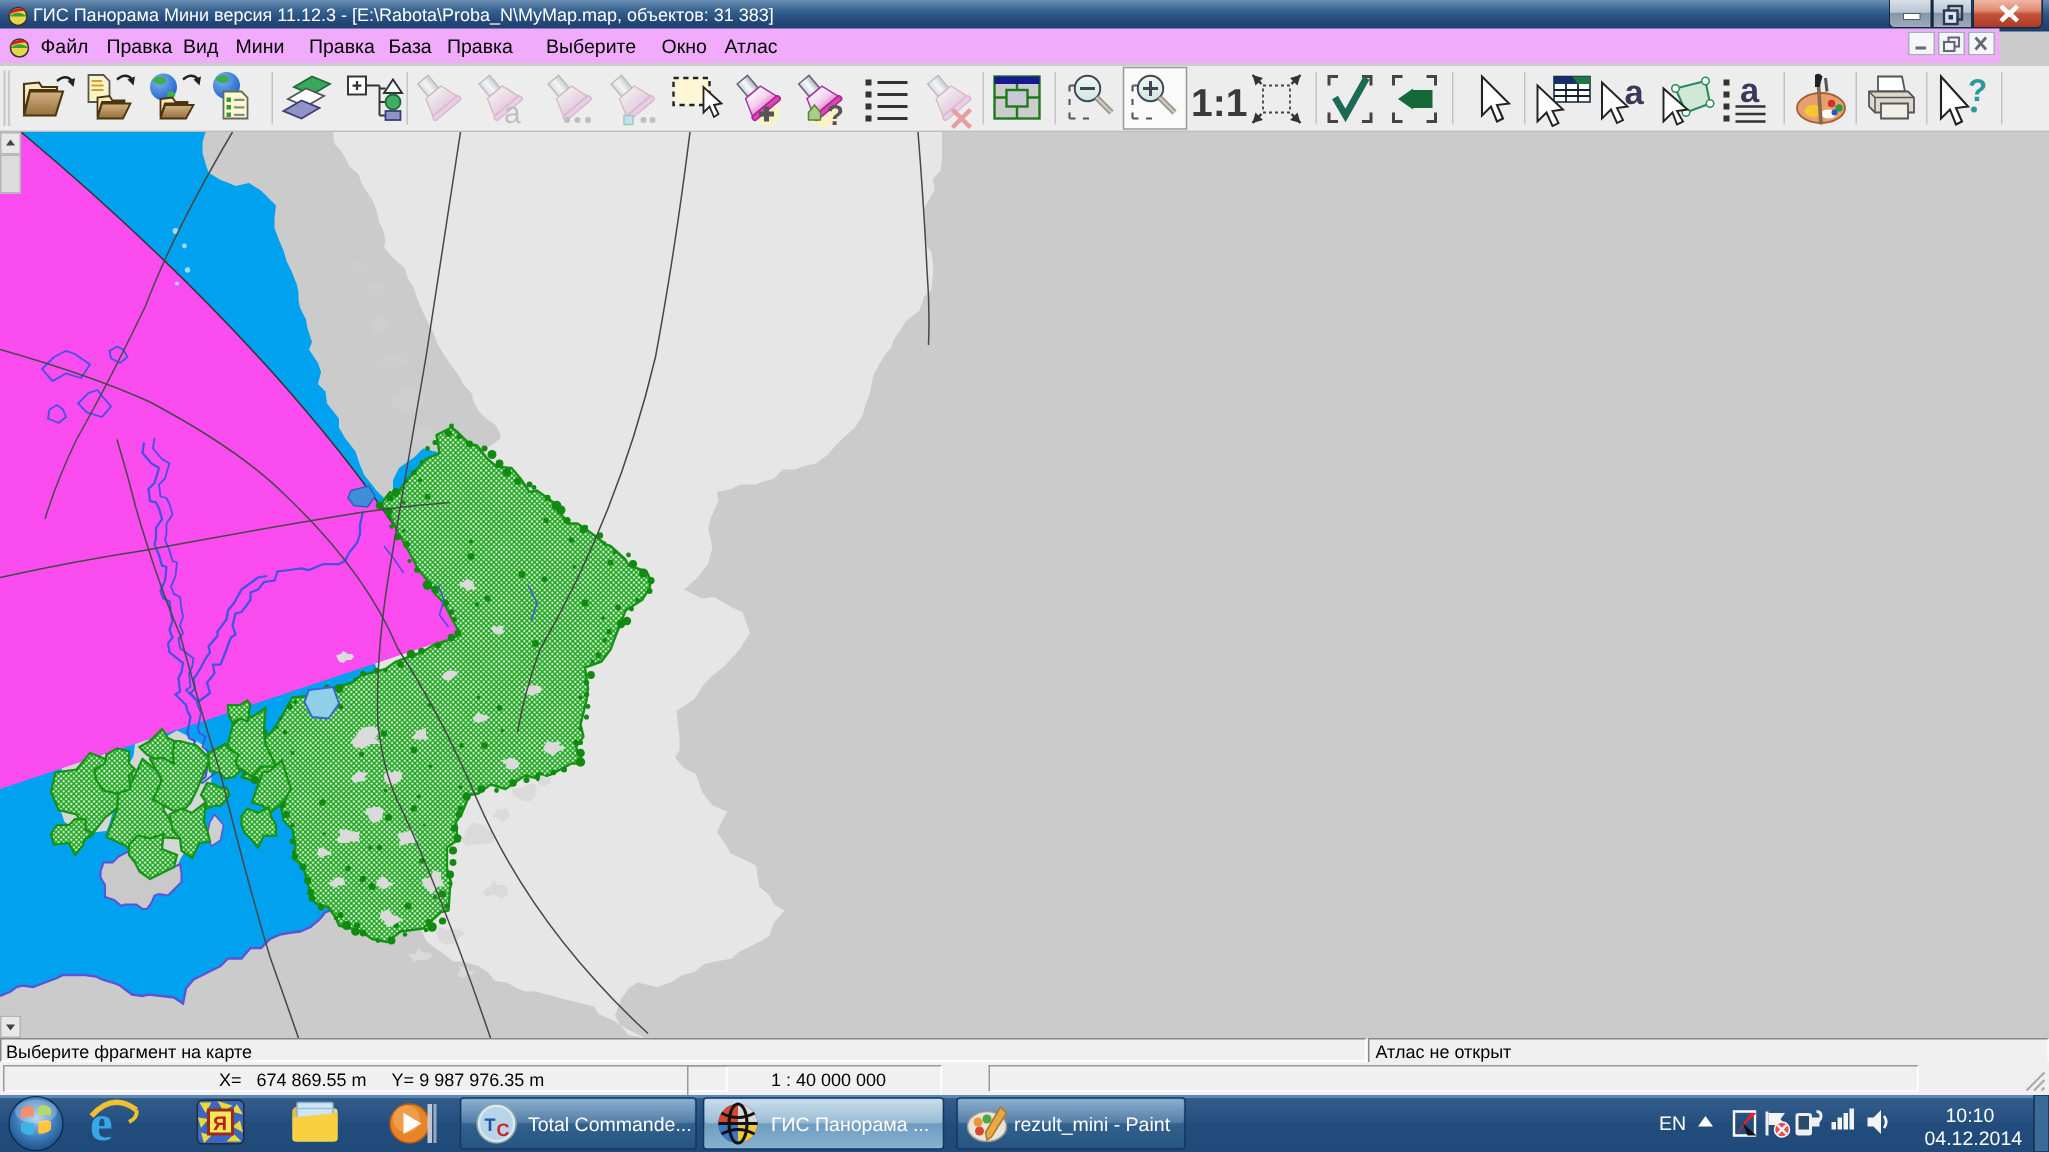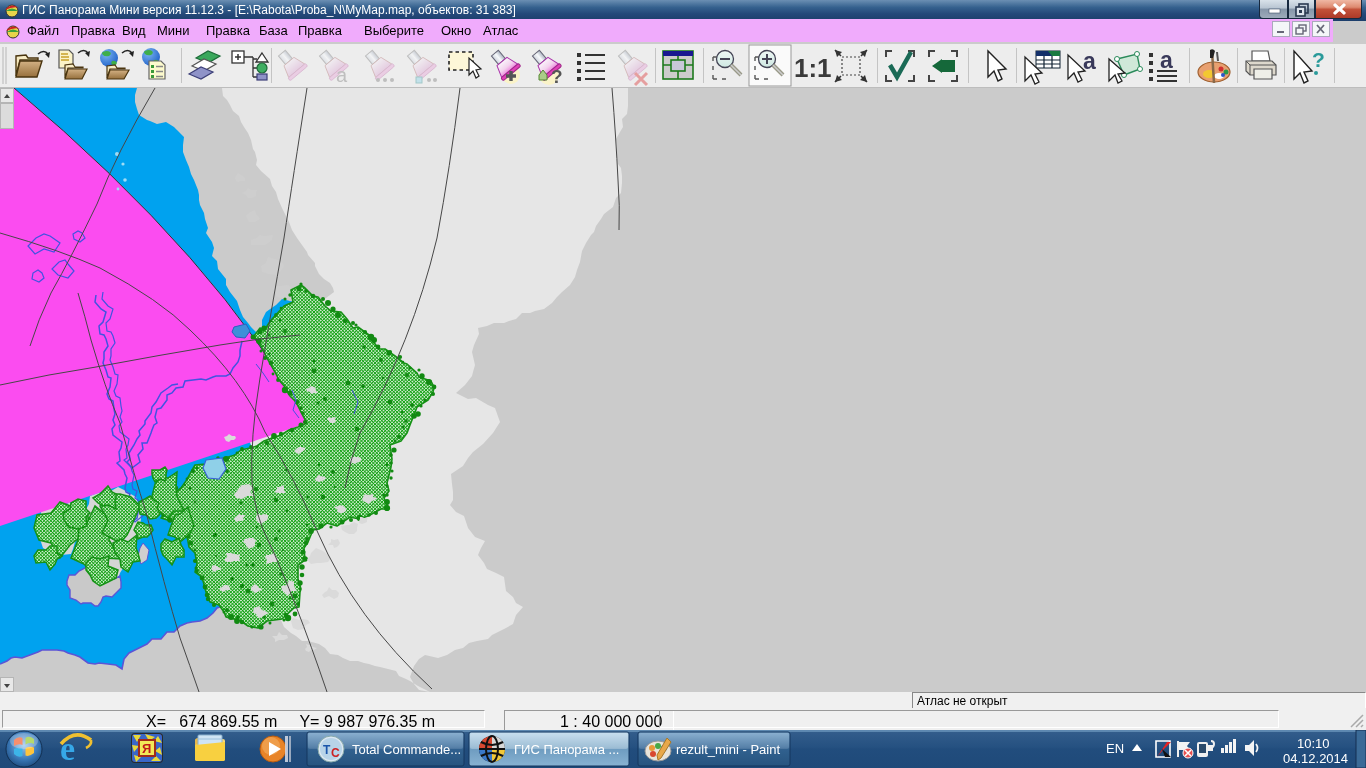--- a/index.html
+++ b/index.html
@@ -12,21 +12,21 @@
  background:linear-gradient(180deg,#d9e2ea 0%,#b8c5d2 45%,#8696a9 50%,#9dabbb 100%)}
 .cb.mn{width:29px;border-radius:0 0 0 4px}
 .cb.mx{width:27px}
 .cb.cl{width:47px;border-radius:0 0 4px 0;
  background:linear-gradient(180deg,#f0b8a4 0%,#de8a70 40%,#c3523a 52%,#ad3a28 100%)}
 #menubar{position:absolute;left:0;top:19px;width:1333px;height:23px;background:#f0abfc;font-size:13px;color:#000}
 #menubar span.mi{position:absolute;top:4px}
 #toolbar{position:absolute;left:0;top:44px;width:1366px;height:44px;background:#ededed;border-bottom:1px solid #bdbdbd}
 #map{position:absolute;left:0;top:88px;width:1366px;height:604px;background:#cbcbcb}
 #status1{position:absolute;left:0;top:692px;width:1366px;height:16px;background:#f0f0f0;font-size:12px;color:#000}
-#status2{position:absolute;left:0;top:708px;width:1366px;height:22px;background:#f0f0f0;font-size:16px;color:#000}
+#status2{position:absolute;left:0;top:708px;width:1366px;height:22px;background:#f0f0f0;font-size:12px;color:#000}
 #taskbar{position:absolute;left:0;top:730px;width:1366px;height:38px;
  background:linear-gradient(180deg,#5585ad 0%,#2a5685 14%,#1d4675 50%,#153c69 100%)}
 </style></head>
 <body>
 <div id="scr">
 <div id="title">
   <svg id="ticon" style="position:absolute;left:4px;top:2px" width="16" height="16" viewBox="0 0 16 16">
     <circle cx="8" cy="9" r="6" fill="#e8d44a" stroke="#333" stroke-width="1"></circle>
     <path d="M2 9 Q8 4 14 9" fill="#3a9f3a"></path>
     <path d="M1 8 Q7 0 15 6 Q10 4 1 8Z" fill="#cc2222"></path>
@@ -660,29 +660,32 @@
  <div style="position:absolute;top:0;left:0;width:14px;height:15px;background:#e8e8e8;border:1px solid #b5b5b5"><svg width="12" height="13">
             <path d="M6 4 L9 8 L3 8 Z" fill="#444"></path>
           </svg></div>
  <div style="position:absolute;bottom:0;left:0;width:14px;height:15px;background:#e8e8e8;border:1px solid #b5b5b5"><svg width="12" height="13">
             <path d="M3 5 L9 5 L6 9 Z" fill="#444"></path>
           </svg></div>
  <div style="position:absolute;top:15px;left:0;width:14px;height:26px;background:#dcdcdc;border:1px solid #b5b5b5"></div>
 </div>
 </div>
 <div id="status1">
+  <div style="position:absolute;left:0;top:0;width:911px;height:16px;border:1px solid #888;border-right-color:#fff;border-bottom-color:#fff">
+        <span style="position:absolute;left:3px;top:1px">Выберите фрагмент на карте</span>
+      </div>
   <div style="position:absolute;left:912px;top:0;width:454px;height:32px;border:1px solid #888;border-right-color:#fff;border-bottom-color:#fff">
         <span style="position:absolute;left:4px;top:1px">Атлас не открыт</span>
       </div>
 </div>
 <div id="status2">
   <div style="position:absolute;left:2px;top:2px;width:483px;height:18px;border:1px solid #999;border-right-color:#fff;border-bottom-color:#fff">
         <span style="position:absolute;left:143px;top:2px">X=&nbsp;&nbsp;&nbsp;674 869.55 m&nbsp;&nbsp;&nbsp;&nbsp;&nbsp;Y=&nbsp;9 987 976.35 m</span>
       </div>
-  <div style="position:absolute;left:504px;top:2px;width:170px;height:34px;border:1px solid #999;border-right-color:#fff;border-bottom-color:#fff">
+  <div style="position:absolute;left:458px;top:2px;width:170px;height:34px;border:1px solid #999;border-right-color:#fff;border-bottom-color:#fff">
         <span style="position:absolute;left:55px;top:2px">1 : 40 000 000</span>
       </div>
   <div style="position:absolute;left:659px;top:2px;width:620px;height:18px;border:1px solid #999;border-right-color:#fff;border-bottom-color:#fff"></div>
   <svg style="position:absolute;right:2px;top:6px" width="14" height="14">
         <path d="M13 1 L1 13 M13 6 L6 13 M13 11 L11 13" stroke="#aaa" stroke-width="1.5"></path>
       </svg>
 </div>
 <div id="taskbar">
 <svg width="1366" height="38" viewBox="0 0 1366 38">
 <defs>

